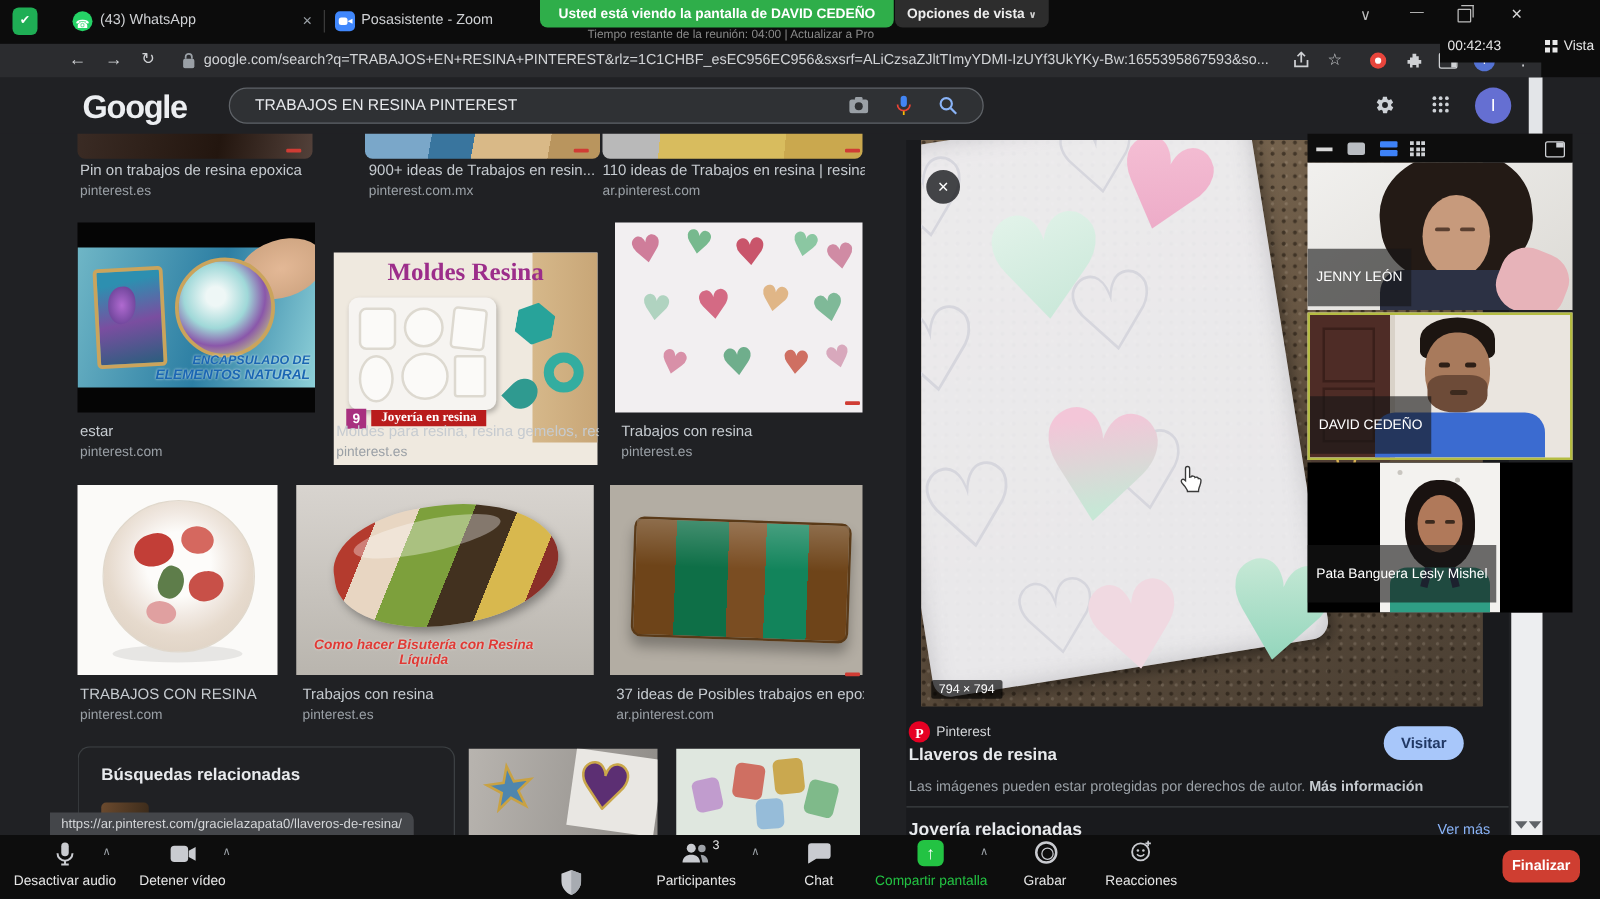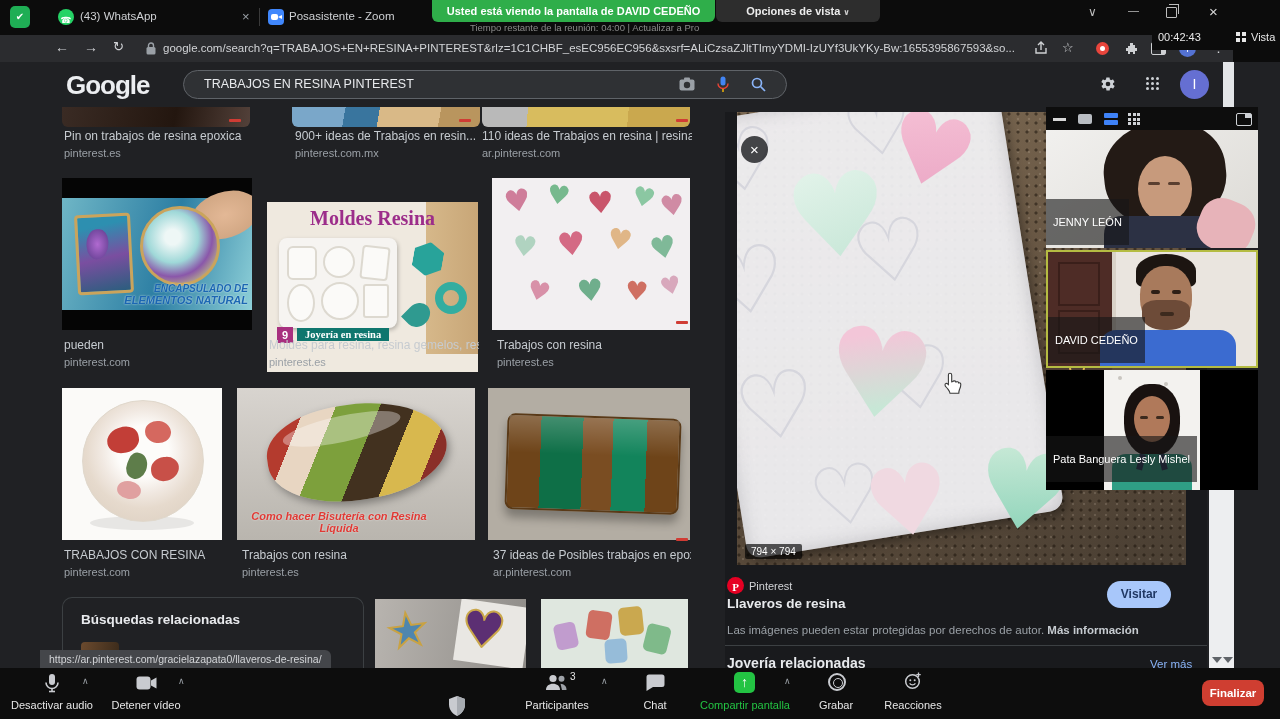--- a/index.html
+++ b/index.html
@@ -43,21 +43,21 @@
     <span class="abs i-x" style="left:242px;top:9px;font-size:13px;color:#9aa0a6;"></span>
     <span class="abs" style="left:259px;top:8px;width:1px;height:18px;background:#3a3a3a;"></span>
 
     <span class="abs" style="left:268px;top:9px;width:16px;height:16px;background:#4087fc;border-radius:4px;">
         <span class="abs" style="left:3px;top:5px;width:7px;height:6px;background:#fff;border-radius:2px;"></span>
         <span class="abs" style="left:10px;top:5.5px;width:0;height:0;border-left:4px solid #fff;border-top:2.5px solid transparent;border-bottom:2.5px solid transparent;transform:rotate(180deg);"></span>
       </span>
     <span class="abs nowrap" style="left:289px;top:10px;width:140px;font-size:11.5px;color:#cfd1d4;">Posasistente - Zoom</span>
 
     <div class="abs" style="left:432px;top:0;width:283px;height:22px;background:#2fae4a;border-radius:0 0 6px 6px;text-align:center;line-height:22px;font-size:11px;font-weight:bold;color:#fff;z-index:51;">Usted está viendo la pantalla de DAVID CEDEÑO</div>
-    <div class="abs" style="left:716px;top:0;width:164px;height:22px;background:#2d2d2d;border-radius:0 0 6px 6px;text-align:center;line-height:22px;font-size:11px;font-weight:bold;color:#ededed;z-index:51;"><span>Opciones de vista</span> <span class="i-chevd" style="font-size:8px;color:#cfcfcf;"></span></div>
+    <div class="abs" style="left:716px;top:0;width:123px;height:22px;background:#2d2d2d;border-radius:0 0 6px 6px;text-align:center;line-height:22px;font-size:11px;font-weight:bold;color:#ededed;z-index:51;"><span>Opciones de vista</span> <span class="i-chevd" style="font-size:8px;color:#cfcfcf;"></span></div>
 
     <span class="abs i-chevd" style="left:1088px;top:5px;font-size:12px;color:#bdbdbd;"></span>
     <span class="abs i-dash" style="left:1128px;top:4px;font-size:11px;color:#bdbdbd;"></span>
     <span class="abs" style="left:1166px;top:7px;width:9px;height:9px;border:1.5px solid #bdbdbd;border-radius:1px;">
         <span class="abs" style="left:2px;top:-4px;width:9px;height:9px;border-top:1.5px solid #bdbdbd;border-right:1.5px solid #bdbdbd;"></span>
       </span>
     <span class="abs i-x" style="left:1209px;top:3px;font-size:15px;color:#d8d8d8;"></span>
   </div>
 
   <div class="abs" style="left:1152px;top:26px;width:128px;height:24px;background:#0c0c0c;z-index:55;">
@@ -185,21 +185,21 @@
       <span class="abs" style="left:82px;top:8px;width:24px;height:30px;border:2px solid #ddd9d0;border-radius:4px;background:#fbfaf8;transform:rotate(6deg);"></span>
       <span class="abs" style="left:8px;top:46px;width:24px;height:34px;border:2px solid #ddd9d0;border-radius:50%;background:#fbfaf8;"></span>
       <span class="abs" style="left:42px;top:44px;width:34px;height:34px;border:2px solid #ddd9d0;border-radius:50%;background:#fbfaf8;"></span>
       <span class="abs" style="left:84px;top:46px;width:22px;height:30px;border:2px solid #ddd9d0;border-radius:3px;background:#fbfaf8;"></span>
     </div>
     <span class="abs" style="left:146px;top:40px;width:30px;height:34px;background:#28a39a;clip-path:polygon(50% 0,100% 25%,100% 75%,50% 100%,0 75%,0 25%);transform:rotate(10deg);"></span>
     <span class="abs" style="left:168px;top:80px;width:16px;height:16px;border:8px solid #33ada0;border-radius:50%;"></span>
     <span class="abs" style="left:140px;top:100px;width:22px;height:26px;background:#2f9a90;border-radius:50% 50% 50% 0;transform:rotate(45deg);"></span>
     <div class="abs" style="left:10px;top:124px;height:17px;display:flex;align-items:center;">
       <span style="display:inline-block;width:16px;height:16px;background:#a8307f;color:#fff;font-size:11px;font-weight:bold;text-align:center;line-height:16px;">9</span>
-      <span style="display:inline-block;margin-left:4px;background:#0f766e;color:#fff;font-size:10.5px;font-weight:bold;padding:1px 8px;font-family:'Liberation Serif',serif;">Joyería en resina</span>
+      <span style="display:inline-block;margin-left:4px;background:#b91c1c;color:#fff;font-size:10.5px;font-weight:bold;padding:1px 8px;font-family:'Liberation Serif',serif;">Joyería en resina</span>
     </div>
   </div>
 
   <div class="abs" style="left:492px;top:178px;width:198px;height:152px;background:#f2eff1;overflow:hidden;">
     <span class="h abs" style="left:12px;top:8px;font-size:30px;color:#cf7d9a;transform:rotate(-10deg);"></span>
     <span class="h abs" style="left:55px;top:4px;font-size:26px;color:#77b98e;transform:rotate(8deg);"></span>
     <span class="h abs" style="left:95px;top:10px;font-size:30px;color:#c9556b;transform:rotate(-4deg);"></span>
     <span class="h abs" style="left:140px;top:6px;font-size:26px;color:#8bc7a2;transform:rotate(12deg);"></span>
     <span class="h abs" style="left:168px;top:14px;font-size:28px;color:#d08ba4;transform:rotate(-8deg);"></span>
     <span class="h abs" style="left:20px;top:55px;font-size:28px;color:#b0d3c0;transform:rotate(6deg);"></span>
@@ -207,21 +207,21 @@
     <span class="h abs" style="left:115px;top:48px;font-size:28px;color:#e0b687;transform:rotate(10deg);"></span>
     <span class="h abs" style="left:158px;top:55px;font-size:30px;color:#7fb998;transform:rotate(-12deg);"></span>
     <span class="h abs" style="left:35px;top:100px;font-size:26px;color:#d890a8;transform:rotate(14deg);"></span>
     <span class="h abs" style="left:85px;top:98px;font-size:30px;color:#6fae8c;transform:rotate(-6deg);"></span>
     <span class="h abs" style="left:133px;top:100px;font-size:26px;color:#cf6f62;transform:rotate(4deg);"></span>
     <span class="h abs" style="left:168px;top:96px;font-size:24px;color:#d8a8bc;transform:rotate(-14deg);"></span>
   </div>
   <span class="red-dash" style="left:676px;top:321px;"></span>
 
   <div class="abs" style="left:64px;top:338px;width:185px;">
-      <div class="caption-t">pueden</div>
+      <div class="caption-t">estar</div>
       <div class="caption-d">pinterest.com</div>
     </div>
   <div class="abs" style="left:269px;top:338px;width:210px;">
       <div class="caption-t">Moldes para resina, resina gemelos, resi...</div>
       <div class="caption-d">pinterest.es</div>
     </div>
   <div class="abs" style="left:497px;top:338px;width:190px;">
       <div class="caption-t">Trabajos con resina</div>
       <div class="caption-d">pinterest.es</div>
     </div>

